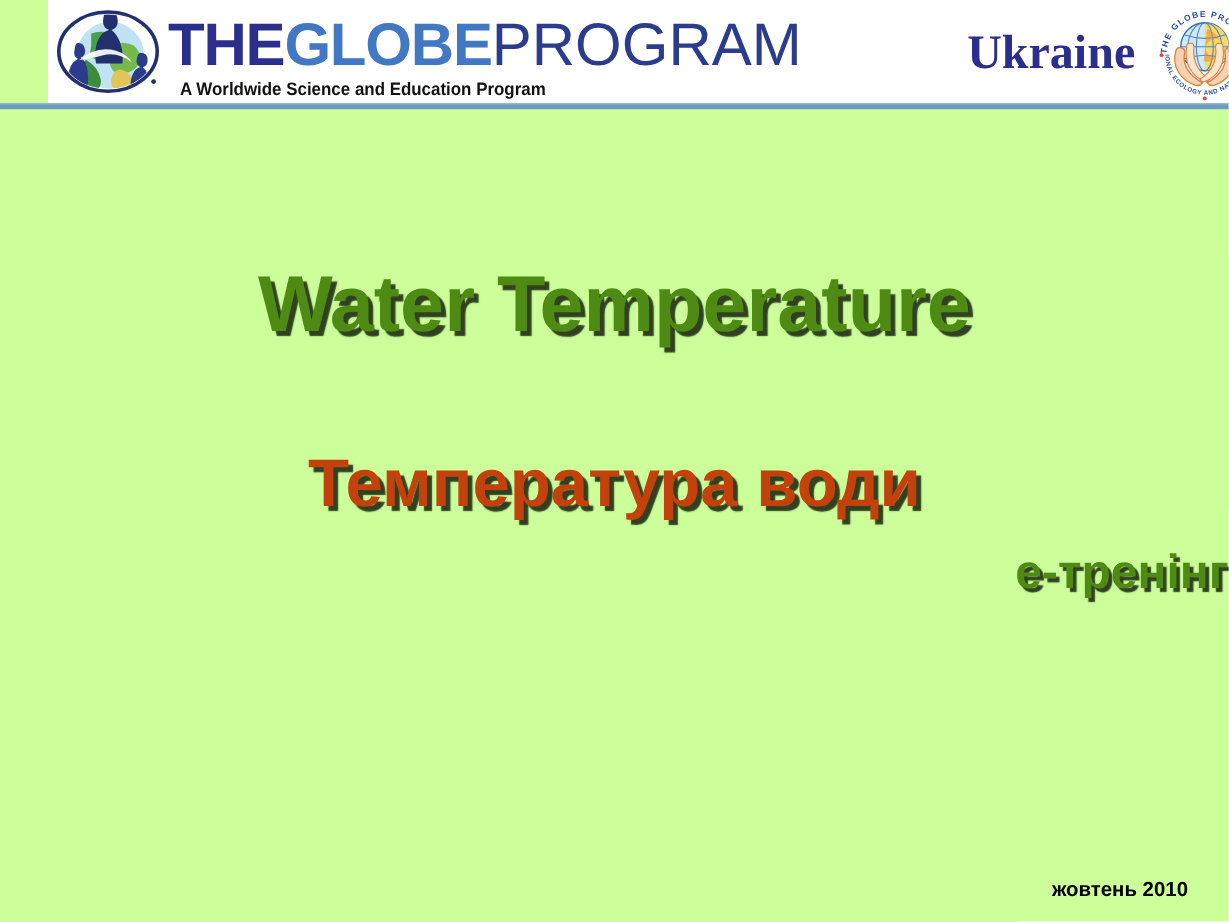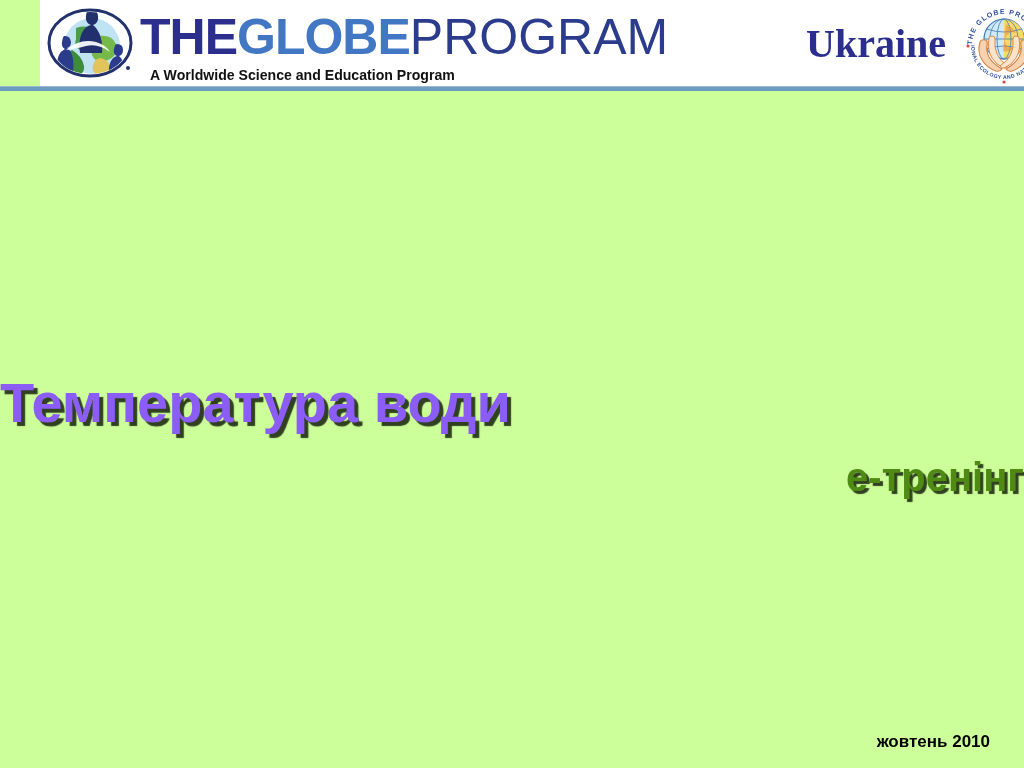--- a/index.html
+++ b/index.html
@@ -112,24 +112,24 @@
     font-size: 66px;
     font-weight: bold;
     color: #4f8a14;
     text-shadow: 4px 4px 1px rgba(20,30,10,0.85);
     white-space: nowrap;
   }
   .title-uk {
     position: absolute;
     left: 0; top: 370px;
     width: 1024px;
-    text-align: left;
+    text-align: center;
     font-size: 56px;
     font-weight: bold;
-    color: #8b5cf6;
+    color: #c2410c;
     text-shadow: 4px 4px 1px rgba(20,30,10,0.85);
     white-space: nowrap;
   }
   .subtitle-uk {
     position: absolute;
     left: 0; top: 455px;
     width: 1024px;
     text-align: right;
     font-size: 40px;
     font-weight: bold;
@@ -222,18 +222,19 @@
           <circle cx="6" cy="44" r="1.6"></circle>
           <circle cx="78" cy="44" r="1.6"></circle>
           <circle cx="42" cy="80" r="1.6"></circle>
         </g>
       </svg>
     </div>
   </div>
 
   <div class="header-rule"></div>
 
+  <div class="title-en">Water Temperature</div>
   <div class="title-uk">Температура води</div>
   <div class="subtitle-uk">е-тренінг</div>
 
   <div class="footer-date">жовтень 2010</div>
 
 </div>
 
 </body></html>

